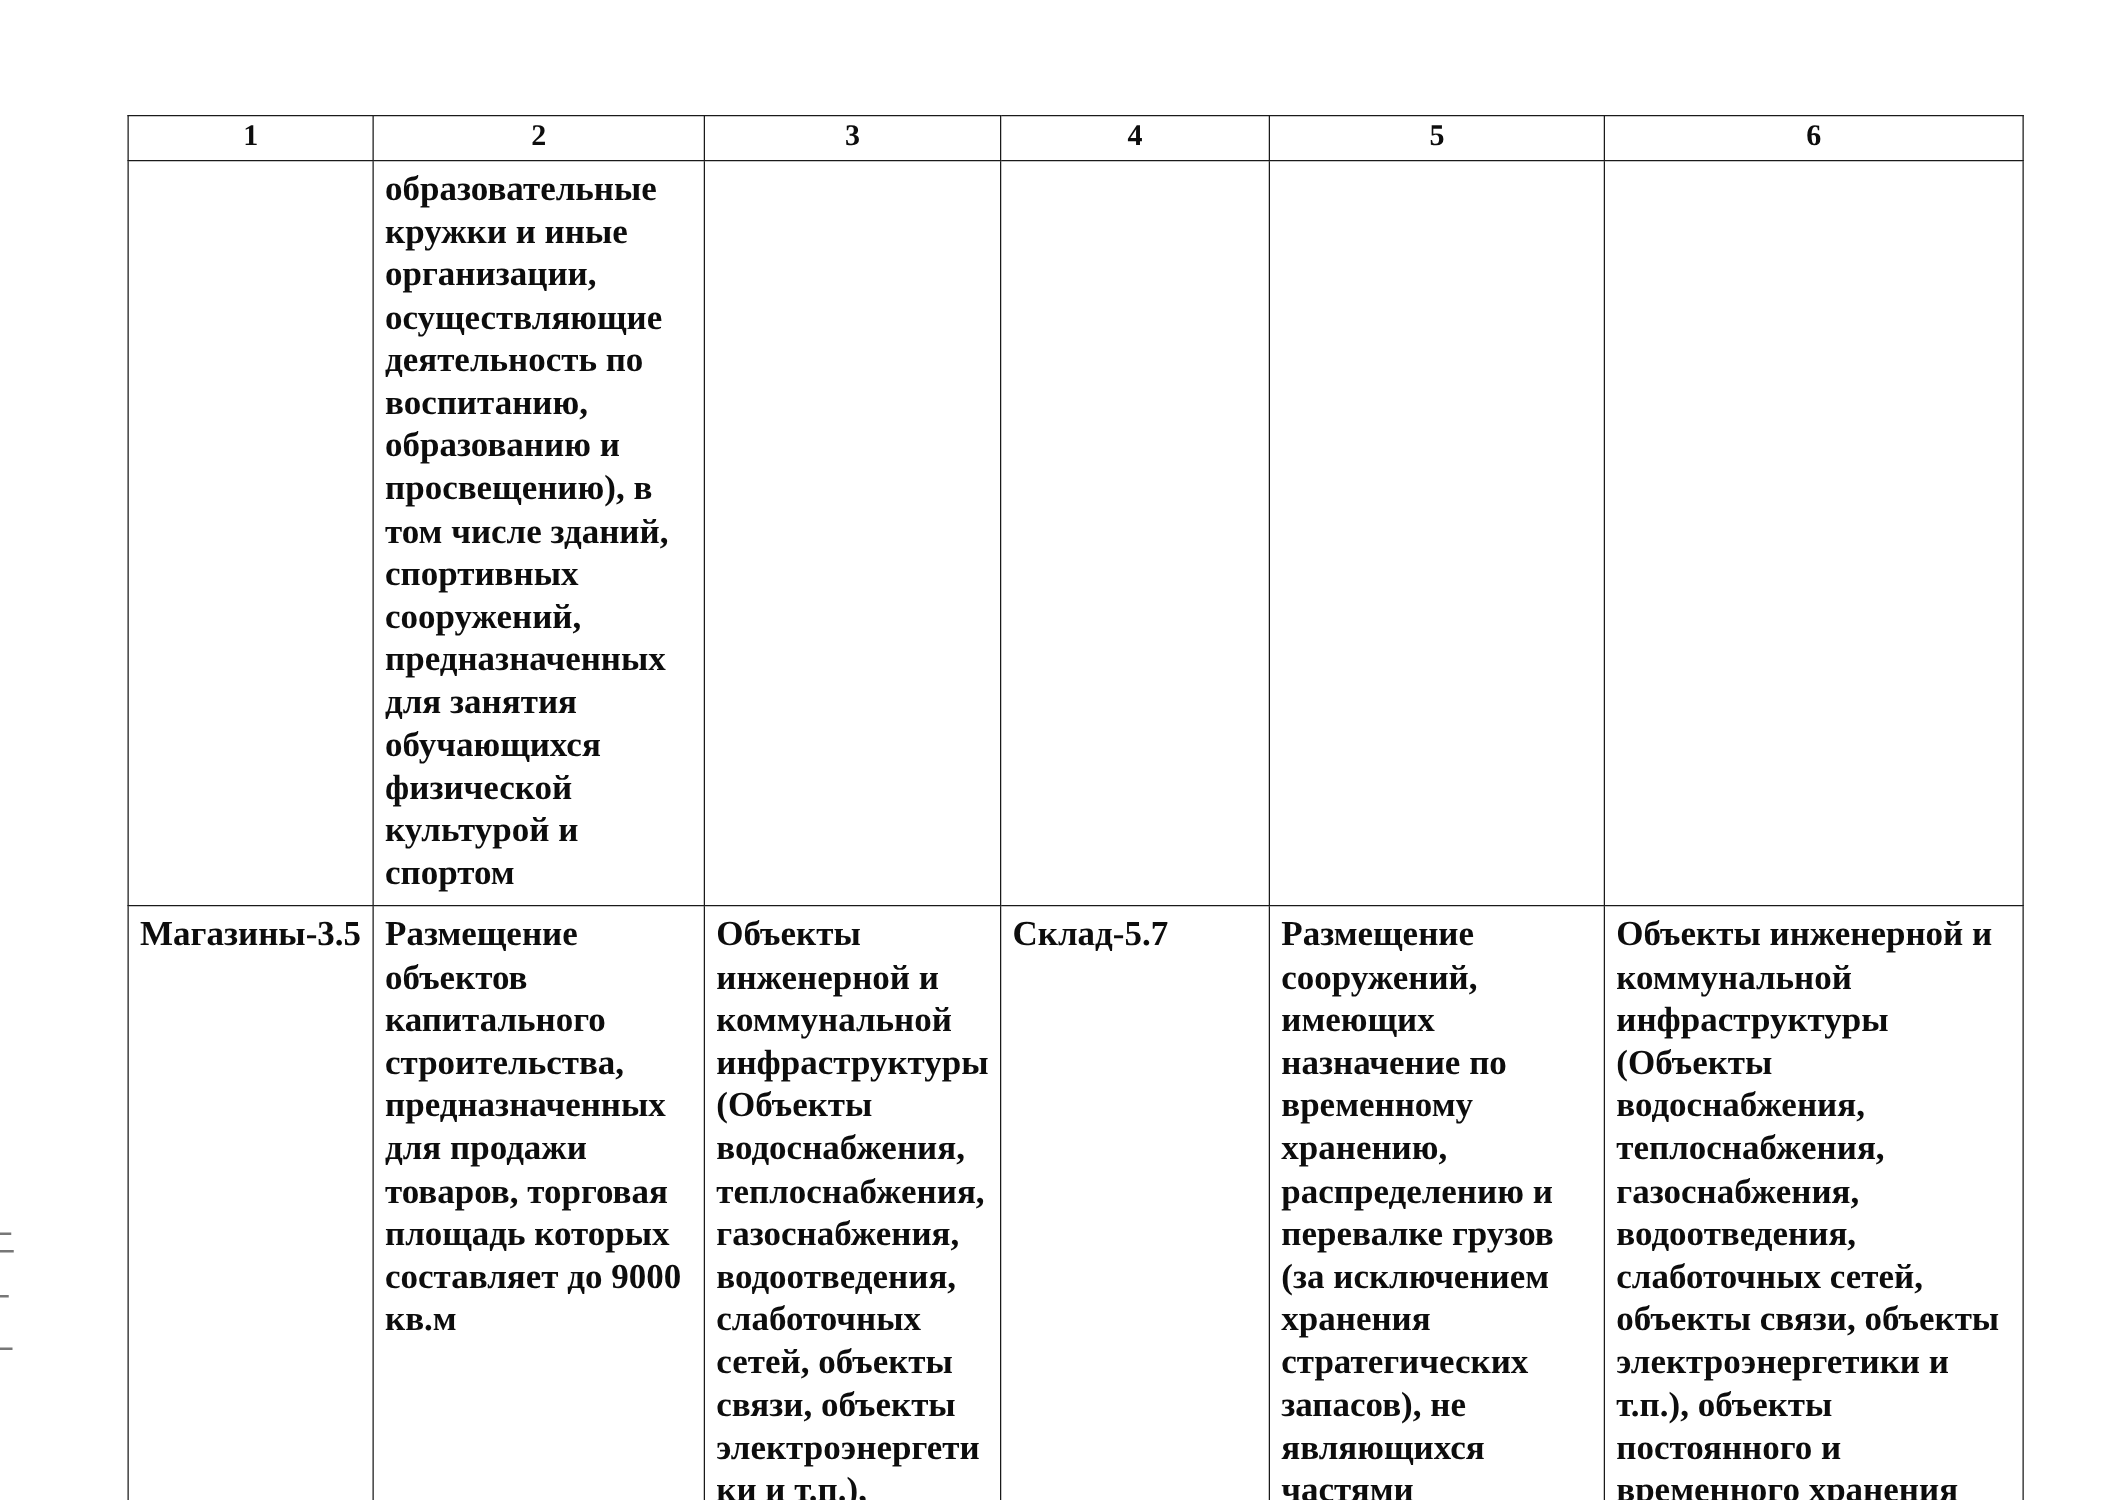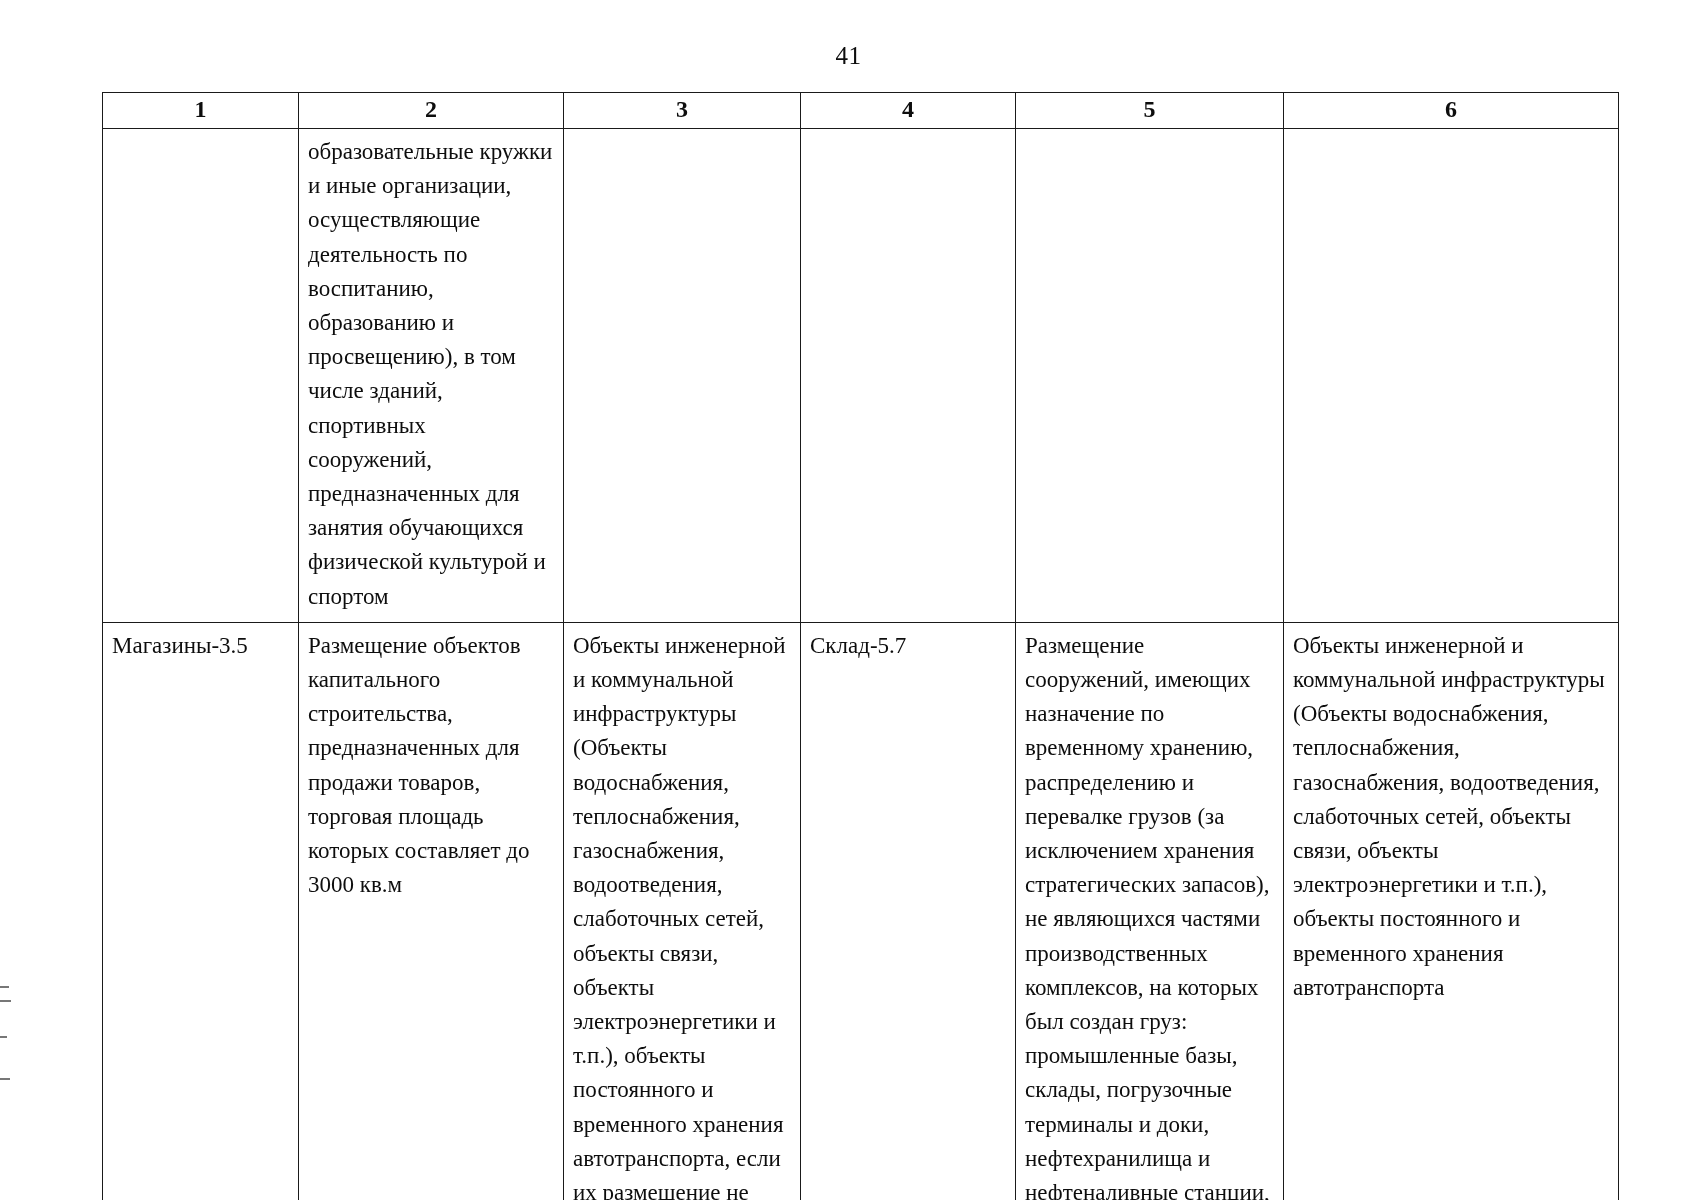--- a/index.html
+++ b/index.html
@@ -59,23 +59,23 @@
     table-layout: fixed;
     width: 1516px;
     background: #ffffff;
   }
 
   table.doc-table td,
   table.doc-table th {
     border: 1.6px solid #1a1a1a;
     vertical-align: top;
     padding: 6px 9px 8px 9px;
-    font-size: 23px;
+    font-size: 28px;
     line-height: 34.2px;
-    font-weight: normal;
+    font-weight: bold;
     font-family: "Liberation Serif", "DejaVu Serif", serif;
     word-wrap: break-word;
     overflow: hidden;
   }
 
   table.doc-table thead th {
     text-align: center;
     font-weight: bold;
     font-size: 24px;
     padding: 2px 4px 3px 4px;
@@ -97,21 +97,20 @@
   }
 
   .row-top td { height: 334px; }
   .row-main td { height: 560px; }
 </style>
 </head>
 <body>
 
 <div class="page">
 
-  <div class="page-number">41</div>
 
   <div class="edge-mark m1"></div>
   <div class="edge-mark m2"></div>
   <div class="edge-mark m3"></div>
   <div class="edge-mark m4"></div>
 
   <div class="table-wrap">
     <table class="doc-table">
       <colgroup>
         <col class="c1">
@@ -150,21 +149,21 @@
             </td>
           <td>
               <span class="cell-text"></span>
             </td>
         </tr>
         <tr class="row-main">
           <td>
               <span class="cell-text">Магазины-3.5</span>
             </td>
           <td>
-              <span class="cell-text">Размещение объектов капитального строительства, предназначенных для продажи товаров, торговая площадь которых составляет до 3000 кв.м</span>
+              <span class="cell-text">Размещение объектов капитального строительства, предназначенных для продажи товаров, торговая площадь которых составляет до 9000 кв.м</span>
             </td>
           <td>
               <span class="cell-text">Объекты инженерной и коммунальной инфраструктуры (Объекты водоснабжения, теплоснабжения, газоснабжения, водоотведения, слаботочных сетей, объекты связи, объекты электроэнергетики и т.п.), объекты постоянного и временного хранения автотранспорта, если их размещение не причиняет вреда окружающей среде и санитарному благополучию</span>
             </td>
           <td>
               <span class="cell-text">Склад-5.7</span>
             </td>
           <td>
               <span class="cell-text">Размещение сооружений, имеющих назначение по временному хранению, распределению и перевалке грузов (за исключением хранения стратегических запасов), не являющихся частями производственных комплексов, на которых был создан груз: промышленные базы, склады, погрузочные терминалы и доки, нефтехранилища и нефтеналивные станции, газовые хранилища и обслуживающие их газоконденсатные и газоперекачивающие станции, элеваторы и продовольственные</span>
             </td>

